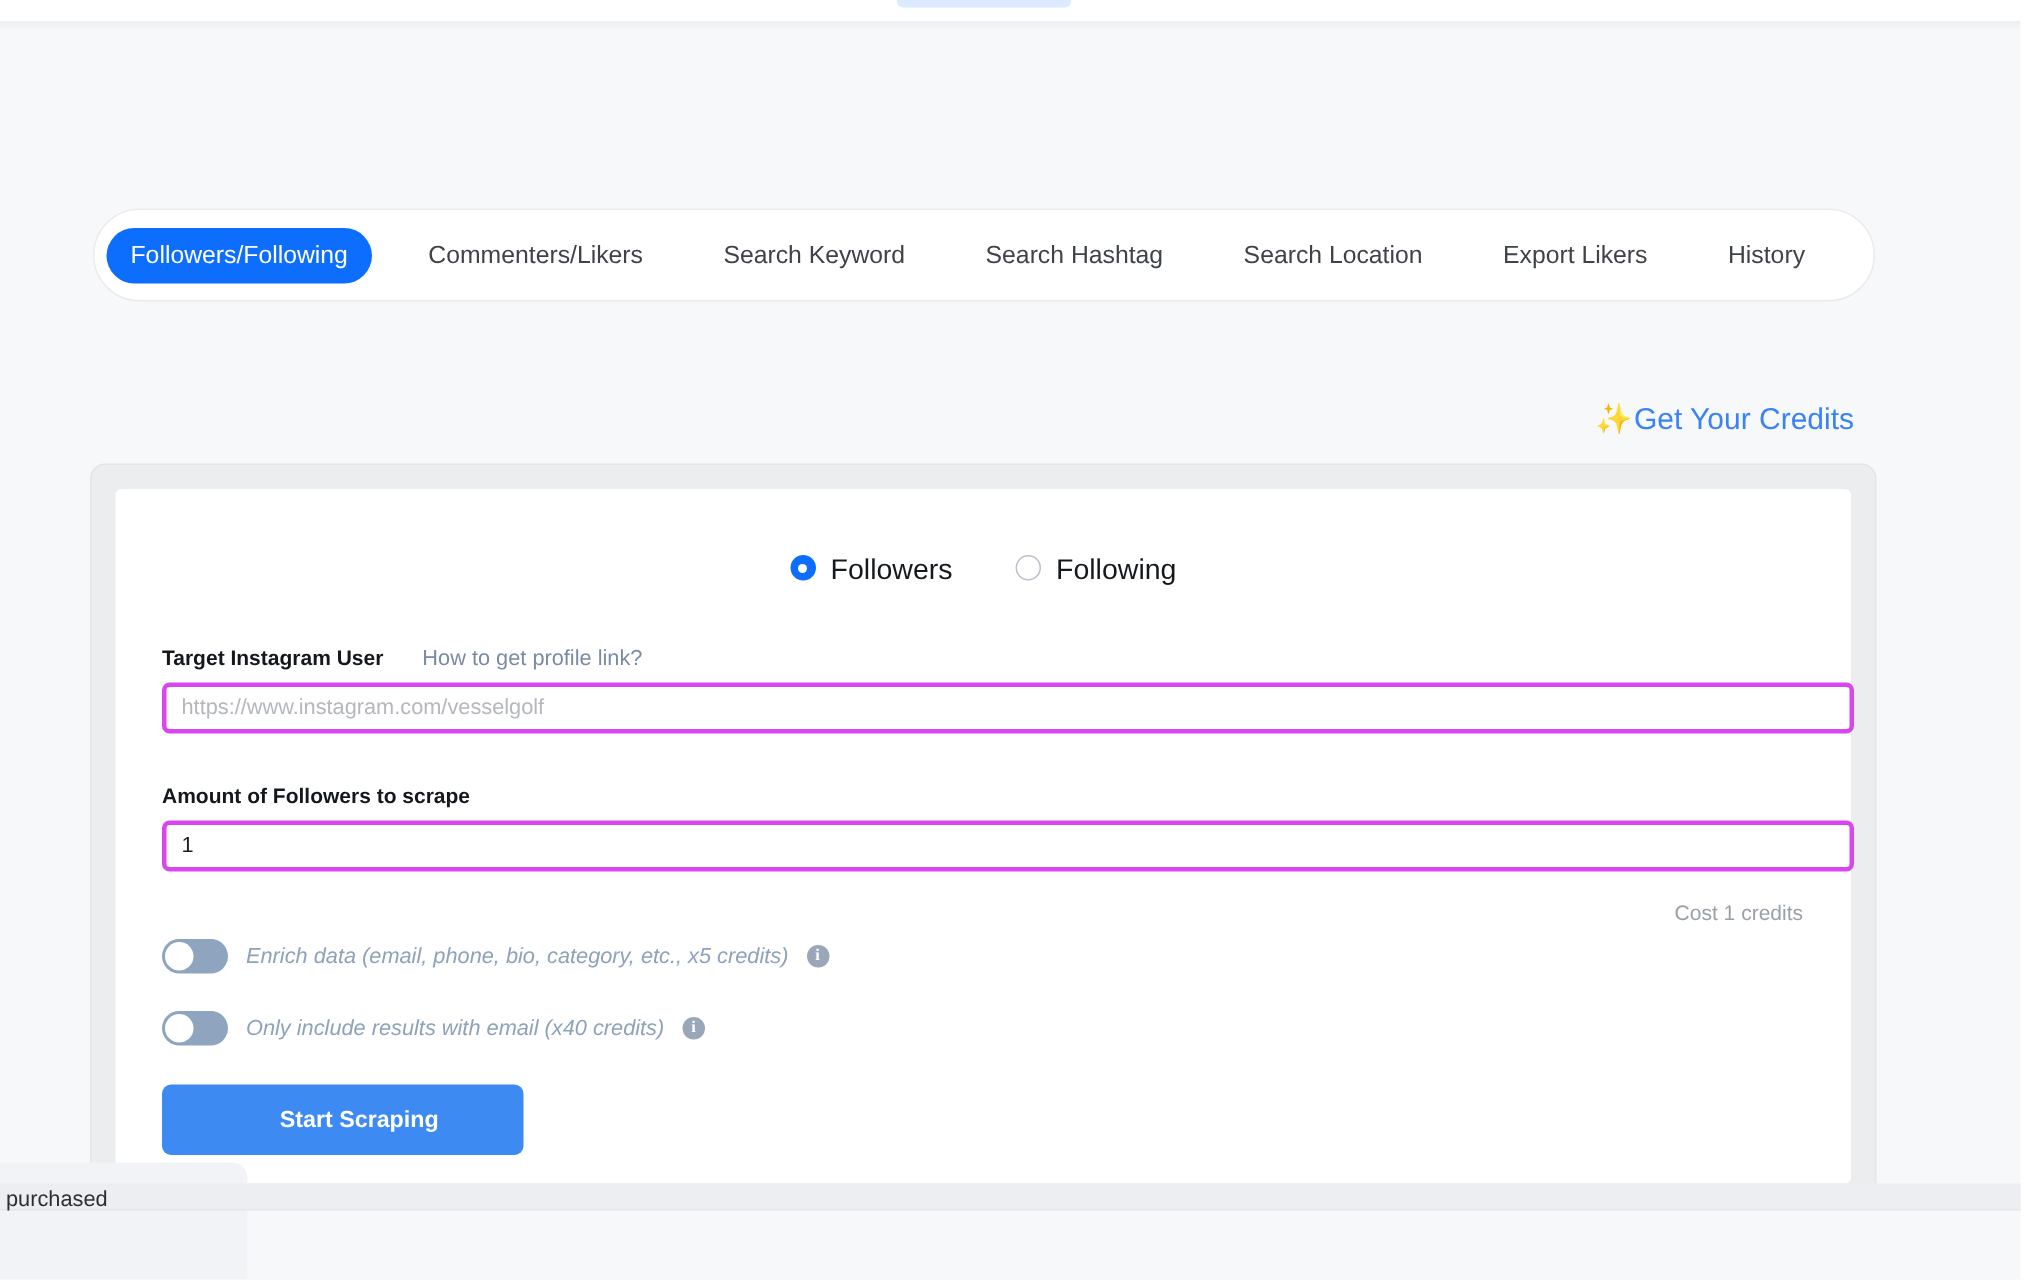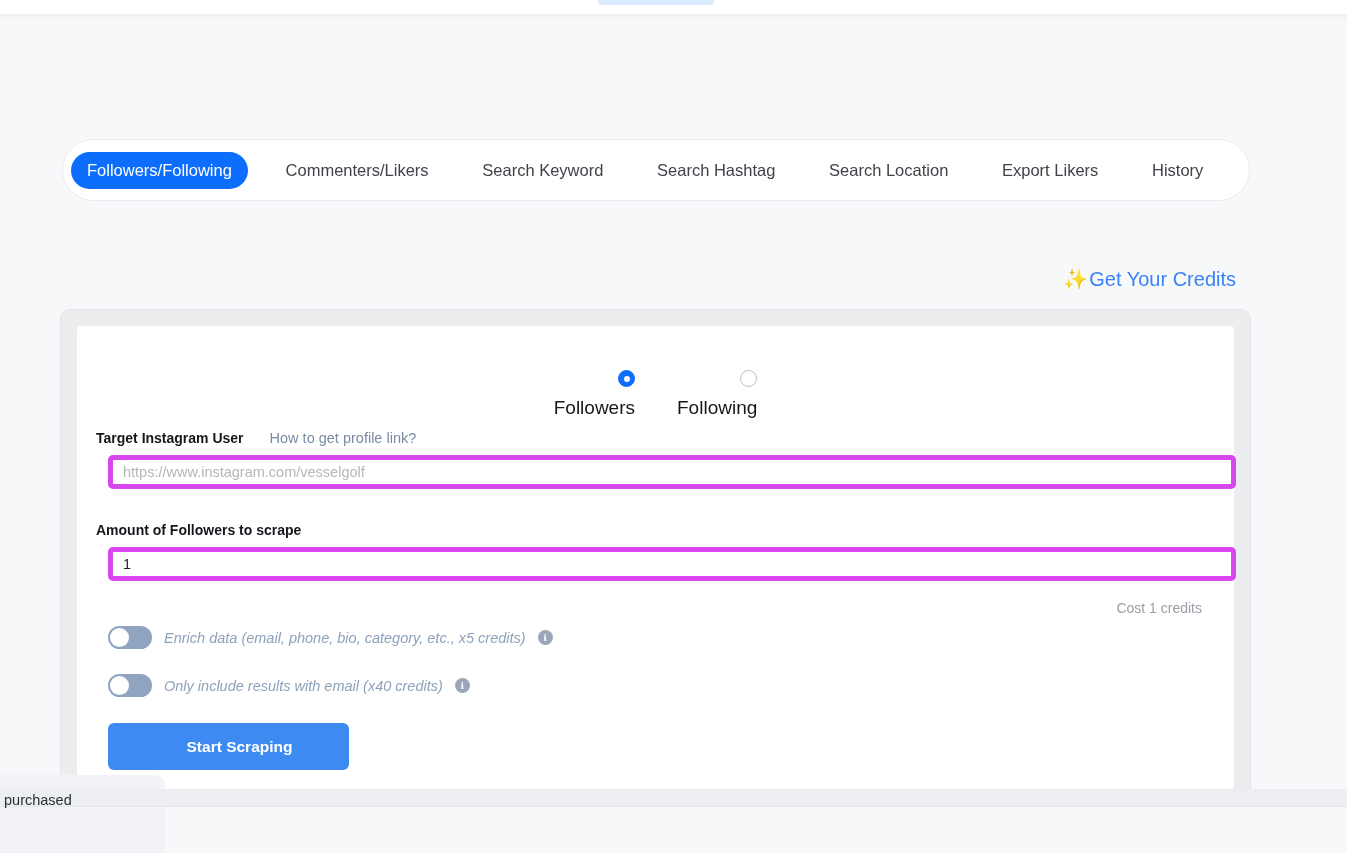--- a/index.html
+++ b/index.html
@@ -116,26 +116,25 @@
   #radio-row {
     position: absolute;
     left: 0; right: 0; top: 44px;
     display: flex;
     justify-content: center;
     align-items: center;
     gap: 42px;
   }
   .radio-opt {
     display: flex;
-    align-items: flex-end;
+    align-items: flex-start;
     gap: 10px;
     cursor: pointer;
     font-size: 19px;
     color: #15181d;
-    flex-direction: column;
   }
   .radio-dot {
     width: 17px; height: 17px;
     border-radius: 50%;
     border: 1px solid #b9bfc8;
     background: #fff;
     display: inline-block;
     position: relative;
     flex: 0 0 auto;
   }
@@ -148,41 +147,41 @@
     position: absolute;
     left: 4.5px; top: 4.5px;
     width: 6px; height: 6px;
     border-radius: 50%;
     background: #ffffff;
   }
 
   
   .field-label-row {
     position: absolute;
-    left: 19px;
+    left: 31px;
     display: flex;
     align-items: baseline;
     gap: 26px;
   }
   .field-label {
     font-size: 14px;
     font-weight: bold;
     color: #14171c;
   }
   .helper-link {
     font-size: 14.5px;
     color: #7a8ba3;
     cursor: pointer;
   }
   .text-input {
     position: absolute;
     left: 31px;
     width: 1128px;
     height: 34px;
-    border: 5px solid #d946ef;
+    border: 3px solid #d946ef;
     border-radius: 5px;
     background: #ffffff;
     font-family: "Liberation Sans", sans-serif;
     font-size: 14.5px;
     color: #1b1f25;
     padding: 0 10px;
     outline: none;
   }
   .text-input::placeholder { color: #b4b7bc; }
 

